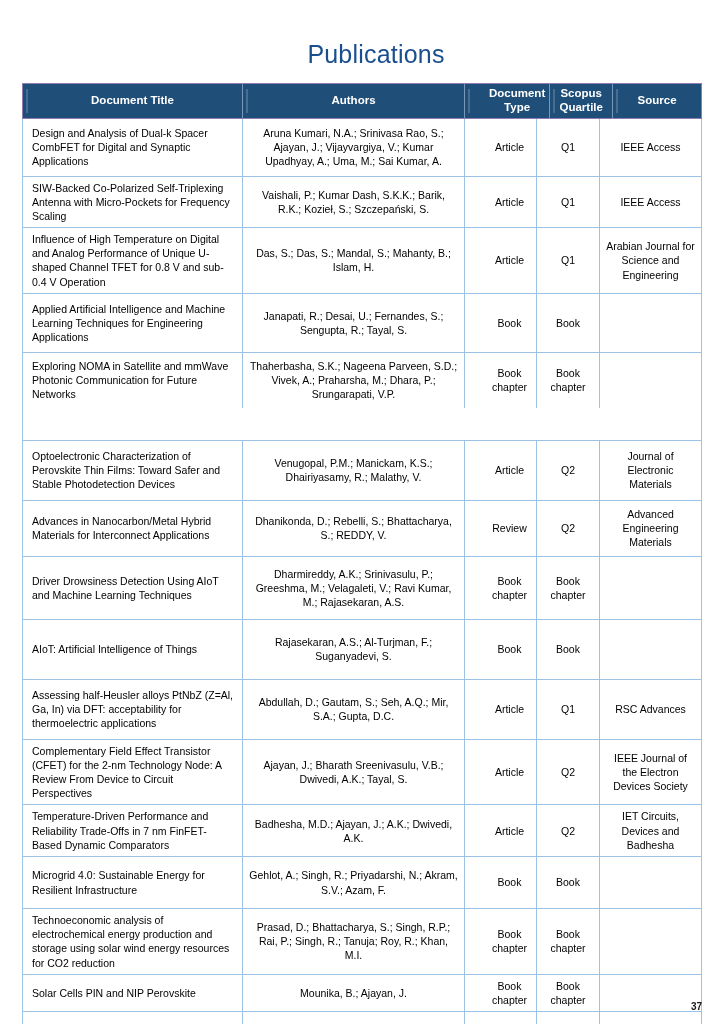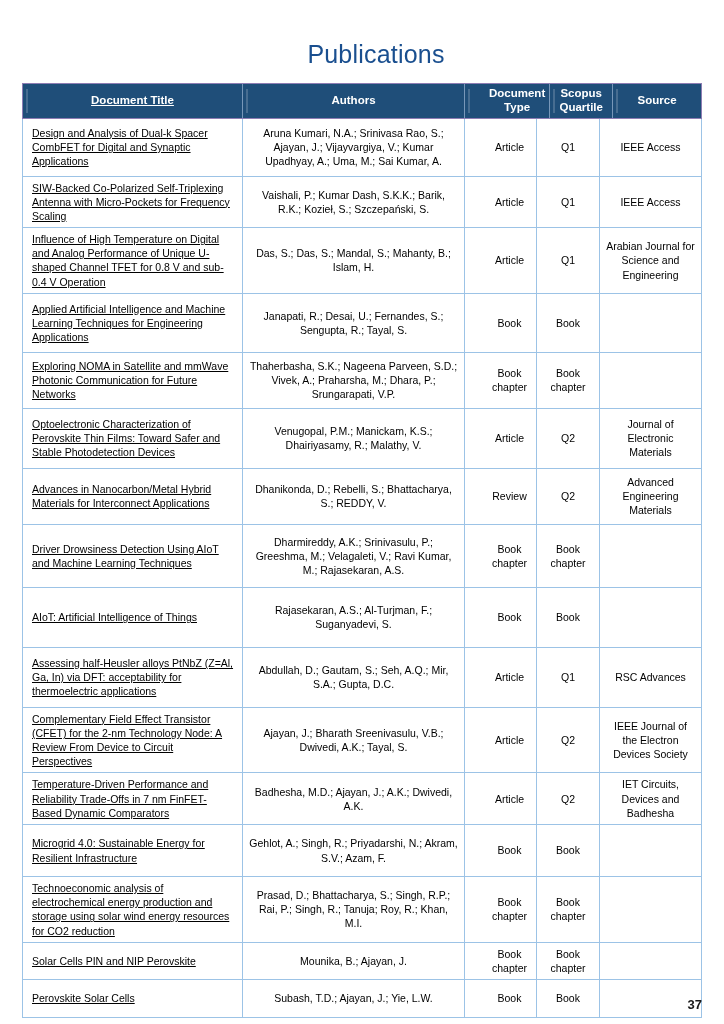--- a/index.html
+++ b/index.html
@@ -68,53 +68,53 @@
     display: flex;
     align-items: center;
     justify-content: center;
     text-align: center;
     font-size: 10.5px;
     line-height: 1.35;
     color: #000000;
     padding: 4px 6px;
   }
   .td + .td { border-left: 1px solid var(--grid-border, #9cc3e6); }
-  .col-title    { flex: 0 0 219px; text-decoration: underline; }
+  .col-title    { flex: 0 0 219px; }
   .col-authors  { flex: 0 0 222px; }
   .col-type     { flex: 0 0 72px; padding-left: 24px; }
   .col-quartile { flex: 0 0 63px; }
   .col-source   { flex: 1 1 auto; }
   .td.col-title {
     justify-content: flex-start;
     text-align: left;
     padding-left: 9px;
     padding-right: 8px;
   }
   
   .tbody .tr:nth-child(1)  { min-height: 57px; }
   .tbody .tr:nth-child(2)  { min-height: 49px; }
   .tbody .tr:nth-child(3)  { min-height: 60px; }
   .tbody .tr:nth-child(4)  { min-height: 59px; }
   .tbody .tr:nth-child(5)  { min-height: 56px; }
-  .tbody .tr:nth-child(6)  { min-height: 60px; }
+  .tbody .tr:nth-child(6)  { min-height: 60px; margin-top: 32px; }
   .tbody .tr:nth-child(7)  { min-height: 56px; }
   .tbody .tr:nth-child(8)  { min-height: 63px; }
   .tbody .tr:nth-child(9)  { min-height: 60px; }
   .tbody .tr:nth-child(10) { min-height: 60px; }
   .tbody .tr:nth-child(11) { min-height: 63px; justify-content: center; }
   .tbody .tr:nth-child(12) { min-height: 45px; }
   .tbody .tr:nth-child(13) { min-height: 52px; }
   .tbody .tr:nth-child(14) { min-height: 51px; justify-content: flex-end; }
   .tbody .tr:nth-child(15) { min-height: 37px; }
   .tbody .tr:nth-child(16) { min-height: 38px; }
   .page-number {
     position: absolute;
     right: 22px;
     bottom: 12px;
-    font-size: 13px;
+    font-size: 10px;
     font-weight: bold;
     color: #1a1a1a;
   }
 </style>
 </head>
 <body>
 
 <div class="page" style="--title-color: #1a4f8f; --header-bg: #1f4e79; --header-border: #8d7db3; --grid-border: #9cc3e6;">
 
   <div class="title">Publications</div>

